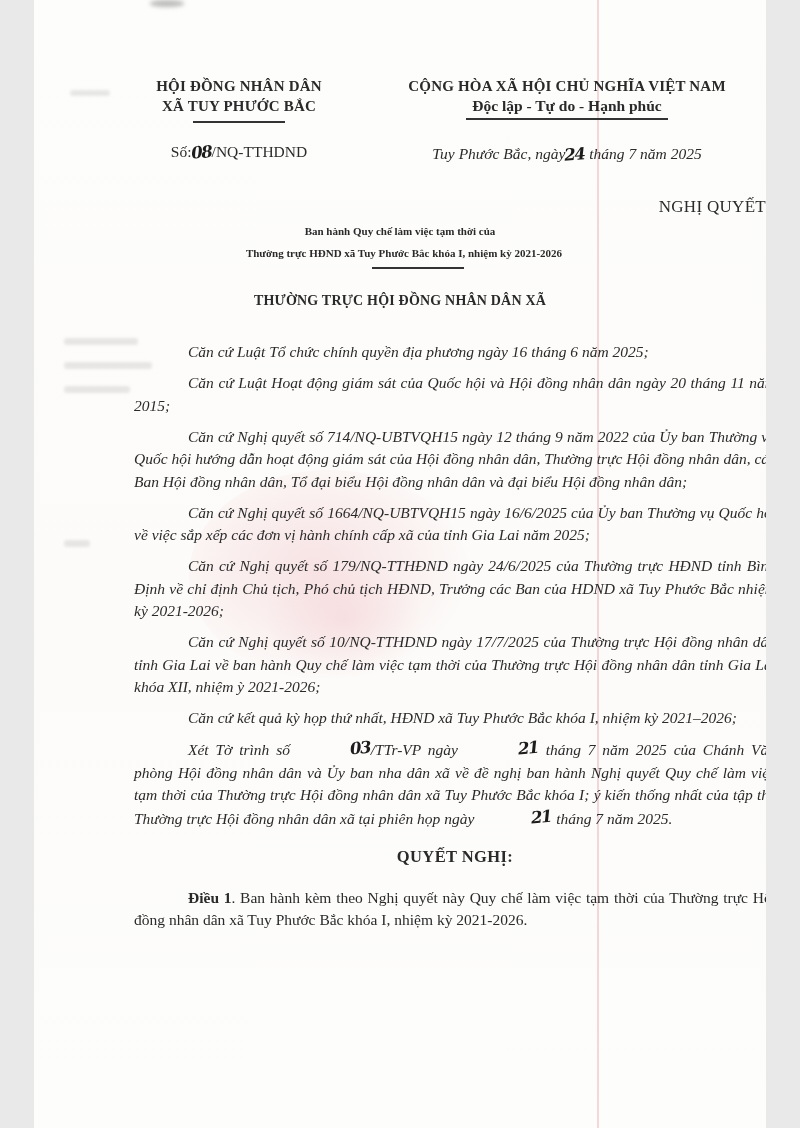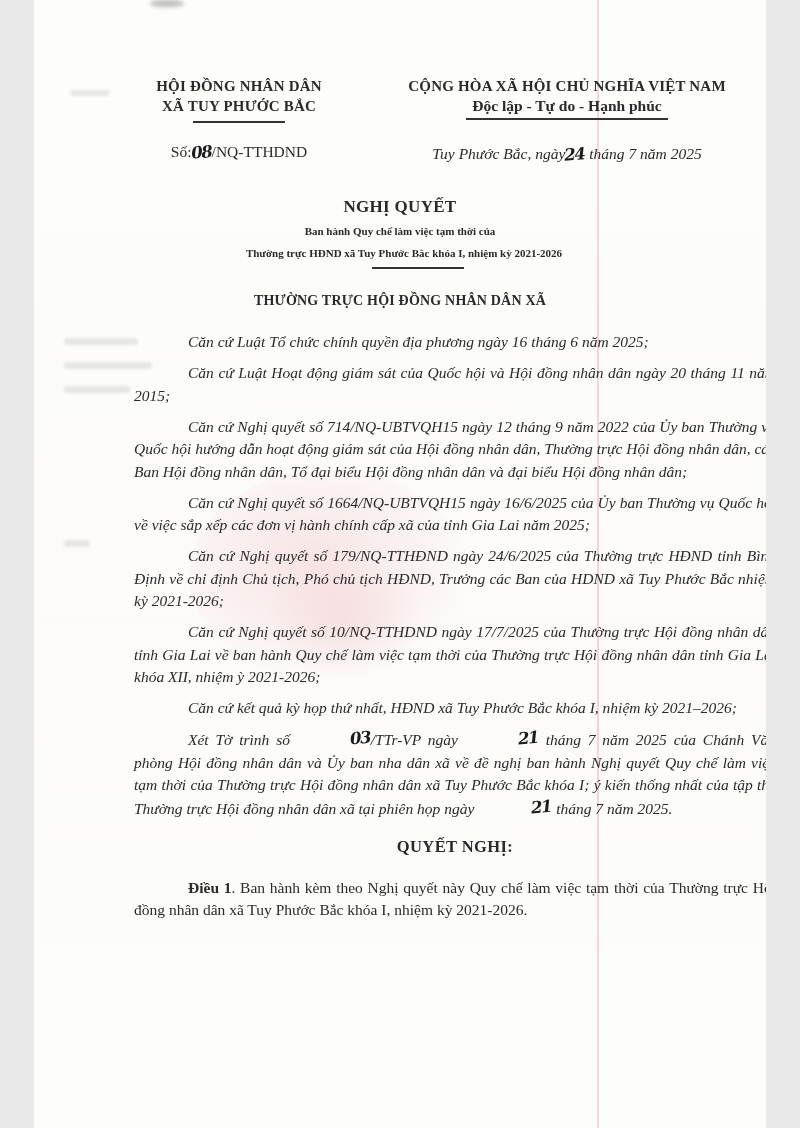--- a/index.html
+++ b/index.html
@@ -42,26 +42,26 @@
   .hdr-right .nat2{font-weight:bold;font-size:15.5px;display:inline-block;
     border-bottom:2px solid #333;padding:0 6px 2px;}
   .date-line{position:absolute;top:143px;left:342px;width:382px;text-align:center;
     font-style:italic;font-size:15.5px;}
   
   .hw{font-family:"DejaVu Serif",serif;font-style:italic;font-weight:700;
     display:inline-block;transform:rotate(-5deg) translateY(1px);
     letter-spacing:-1.5px;font-size:1.07em;color:#1d1d1d;margin:0 1px 0 -1px;}
   
   .title-block{position:absolute;top:197px;left:0;width:100%;text-align:center;}
-  .title-main{font-weight:bold;font-size:17px;letter-spacing:0.3px;}
+  .title-main{font-weight:normal;font-size:17px;letter-spacing:0.3px;text-align:right;}
   .title-sub{font-weight:bold;font-size:11px;line-height:22px;margin-top:3px;}
   .title-rule{width:92px;border-top:2px solid #333;margin:3px auto 0;transform:translateX(18px);}
   .issuer{font-weight:bold;font-size:14px;margin-top:24px;letter-spacing:0.2px;}
   
-  .body-text{position:absolute;top:331px;left:100px;width:642px;
+  .body-text{position:absolute;top:341px;left:100px;width:642px;
     font-size:15.5px;line-height:22.5px;text-align:justify;}
   .recital{font-style:italic;text-indent:54px;margin:0 0 8.5px 0;}
   .resolution-heading{text-align:center;font-weight:bold;font-style:normal;
     font-size:16.5px;margin:16px 0 18px;letter-spacing:0.4px;}
   .article{font-style:normal;text-indent:54px;margin:0;}
 </style>
 </head>
 <body>
 
 <div class="page">

